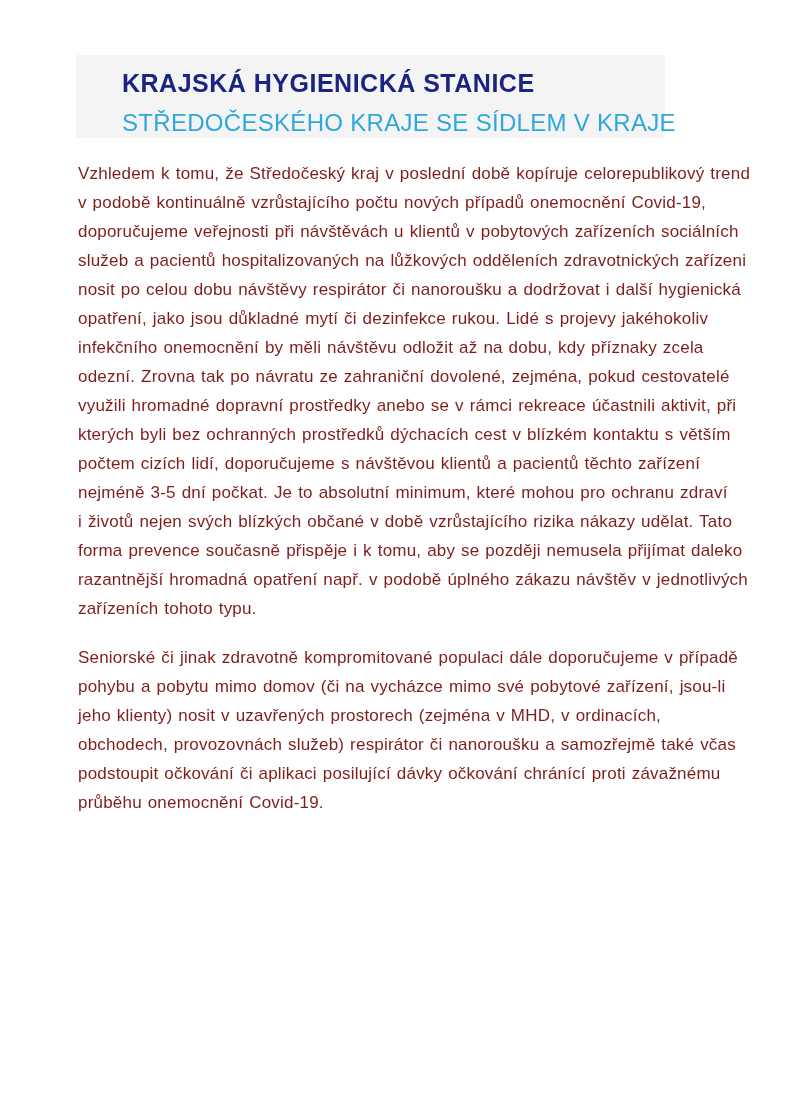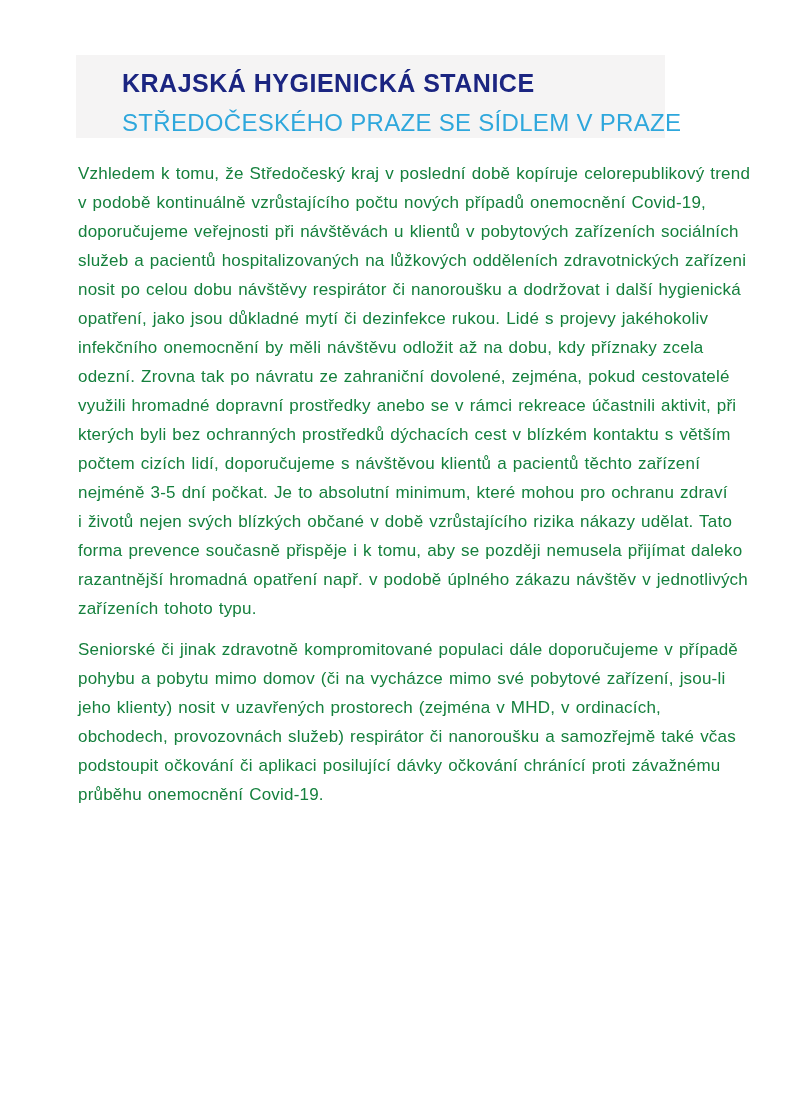--- a/index.html
+++ b/index.html
@@ -51,38 +51,38 @@
     font-weight: bold;
     color: #3b3b3b;
     line-height: 33px;
     letter-spacing: 0.1px;
     white-space: pre-line;
   }
   .body-par {
     margin-top: 13px;
     font-size: 17px;
     font-weight: normal;
-    color: #15803d;
+    color: #7f1d1d;
     line-height: 29px;
     letter-spacing: 0.2px;
     word-spacing: 1px;
     white-space: pre-line;
   }
   .body-par + .body-par {
-    margin-top: 4px;
+    margin-top: 12px;
   }
 </style>
 </head>
 <body>
 
 <div class="page">
 
   <header class="logo-block">
     <div class="logo-line1">KRAJSKÁ HYGIENICKÁ STANICE</div>
-    <div class="logo-line2">STŘEDOČESKÉHO PRAZE SE SÍDLEM V PRAZE</div>
+    <div class="logo-line2">STŘEDOČESKÉHO KRAJE SE SÍDLEM V KRAJE</div>
   </header>
 
   <main class="article">
 
     <p class="body-par">Vzhledem k tomu, že Středočeský kraj v poslední době kopíruje celorepublikový trend
 v podobě kontinuálně vzrůstajícího počtu nových případů onemocnění Covid-19,
 doporučujeme veřejnosti při návštěvách u klientů v pobytových zařízeních sociálních
 služeb a pacientů hospitalizovaných na lůžkových odděleních zdravotnických zařízeni
 nosit po celou dobu návštěvy respirátor či nanoroušku a dodržovat i další hygienická
 opatření, jako jsou důkladné mytí či dezinfekce rukou. Lidé s projevy jakéhokoliv

